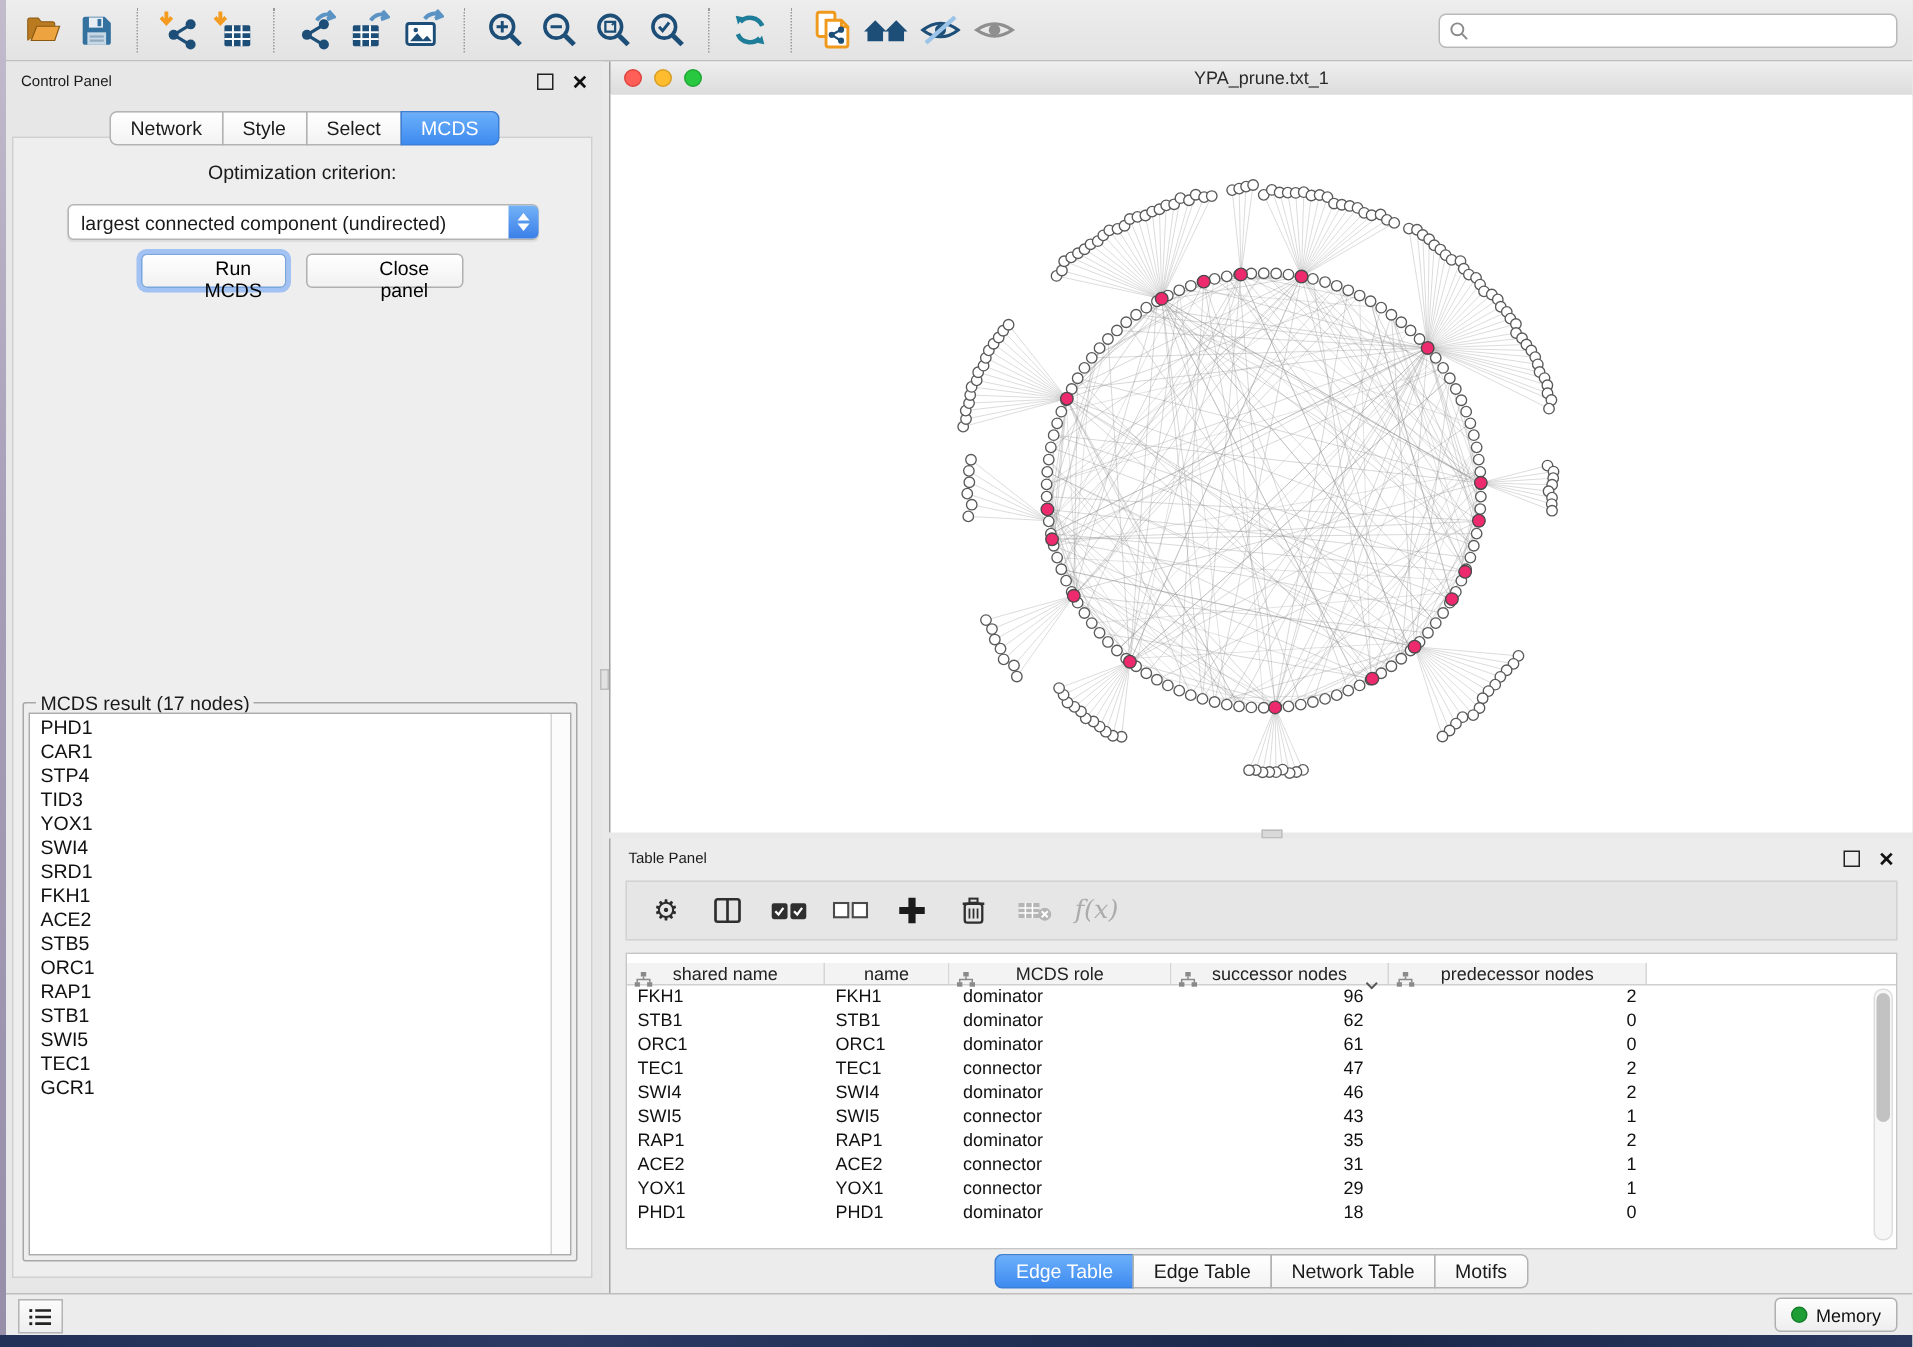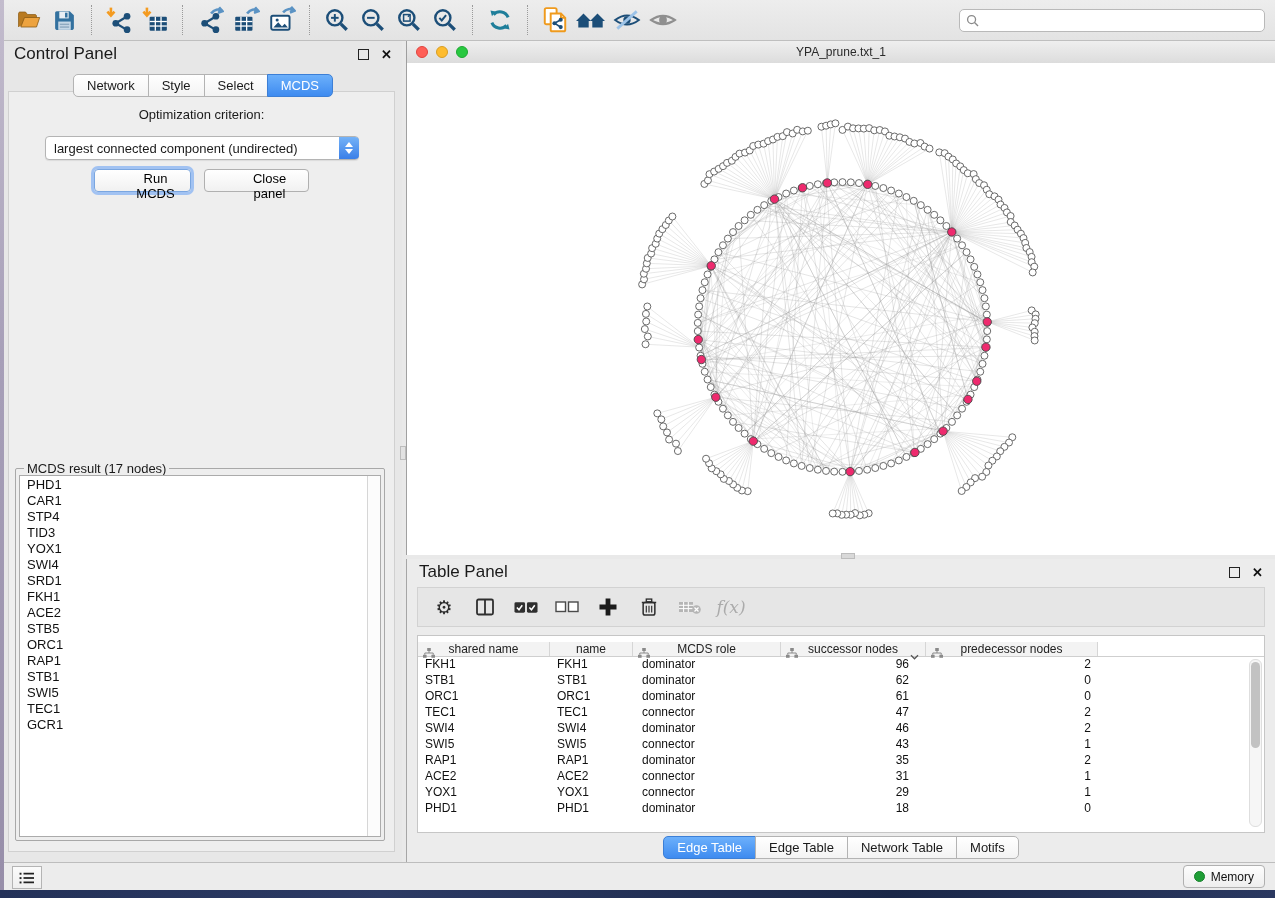--- a/index.html
+++ b/index.html
@@ -16,21 +16,21 @@
     background:linear-gradient(#ededed,#e3e3e3);border-bottom:1px solid #bfbfbf;
     display:flex;align-items:center;padding:0 10px;}
   .tb-icon{width:36px;height:32px;display:flex;align-items:center;justify-content:center;flex:0 0 auto;}
   .tb-sep{width:0;height:30px;border-left:1px dotted #9a9a9a;margin:0 9px;flex:0 0 auto;}
   .search-field{margin-left:auto;width:292px;height:21px;background:#fff;border:1px solid #b9b9b9;
     border-radius:5px;display:flex;align-items:center;padding:0 6px;gap:4px;}
   .search-field input{border:none;outline:none;flex:1;font:12px "Liberation Sans",sans-serif;background:transparent;}
   
   .control-panel{position:absolute;left:4px;top:41px;width:398px;height:821px;background:#e7e7e7;}
   .panel-head{height:26px;display:flex;align-items:center;padding:0 10px;}
-  .panel-title{font-size:17px;color:#1a1a1a;}
+  .panel-title{font-size:10px;color:#1a1a1a;}
   .panel-head .spacer{flex:1;}
   .float-icon{width:9px;height:9px;border:1.4px solid #222;margin-right:12px;cursor:pointer;}
   .close-icon{font-size:13px;font-weight:bold;color:#111;cursor:pointer;line-height:1;}
   .seg{display:flex;}
   .seg-btn{border:1px solid #b3b3b3;background:linear-gradient(#ffffff,#f3f3f3);
     margin-left:-1px;padding:3px 13px;font:13px "Liberation Sans",sans-serif;color:#1a1a1a;cursor:pointer;}
   .seg-btn.first{border-radius:5px 0 0 5px;margin-left:0;}
   .seg-btn.last{border-radius:0 5px 5px 0;}
   .seg-btn.active{background:linear-gradient(#6cb0fb,#3e8bf0);color:#fff;border-color:#3c7fd6;}
   .cp-tabs{position:absolute;top:33px;left:50%;transform:translateX(-50%);z-index:2;border-radius:11px;}

